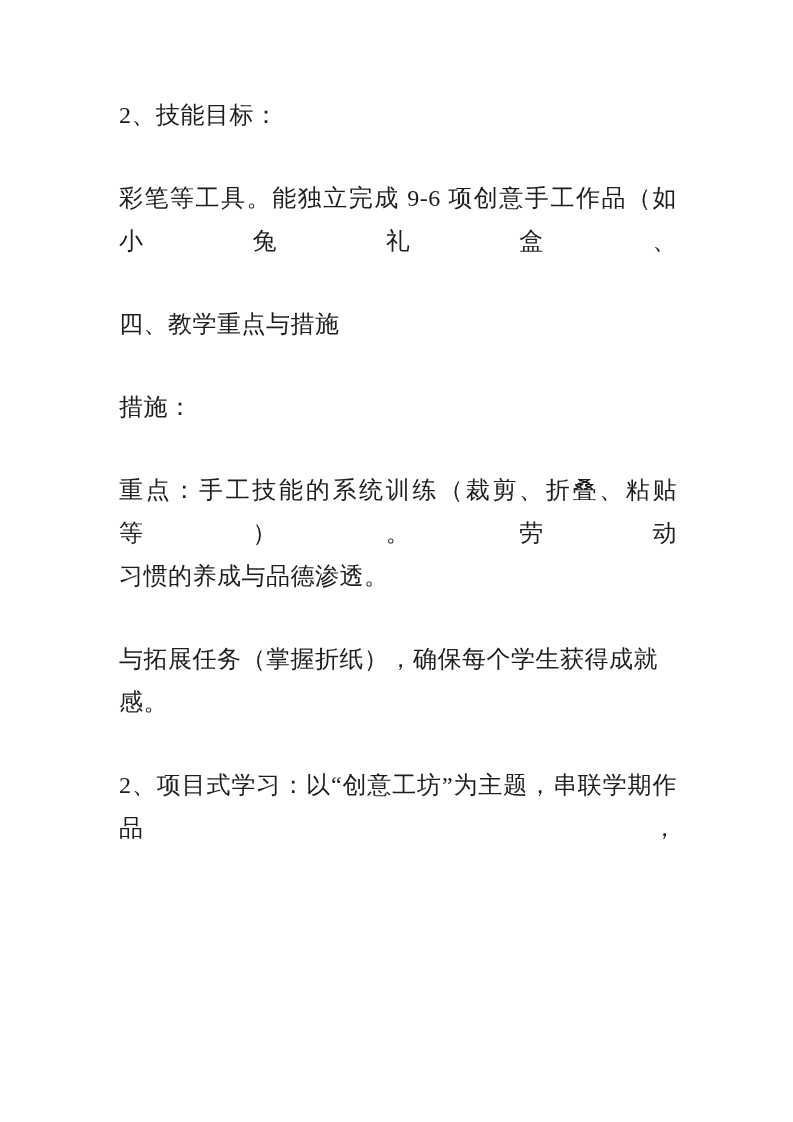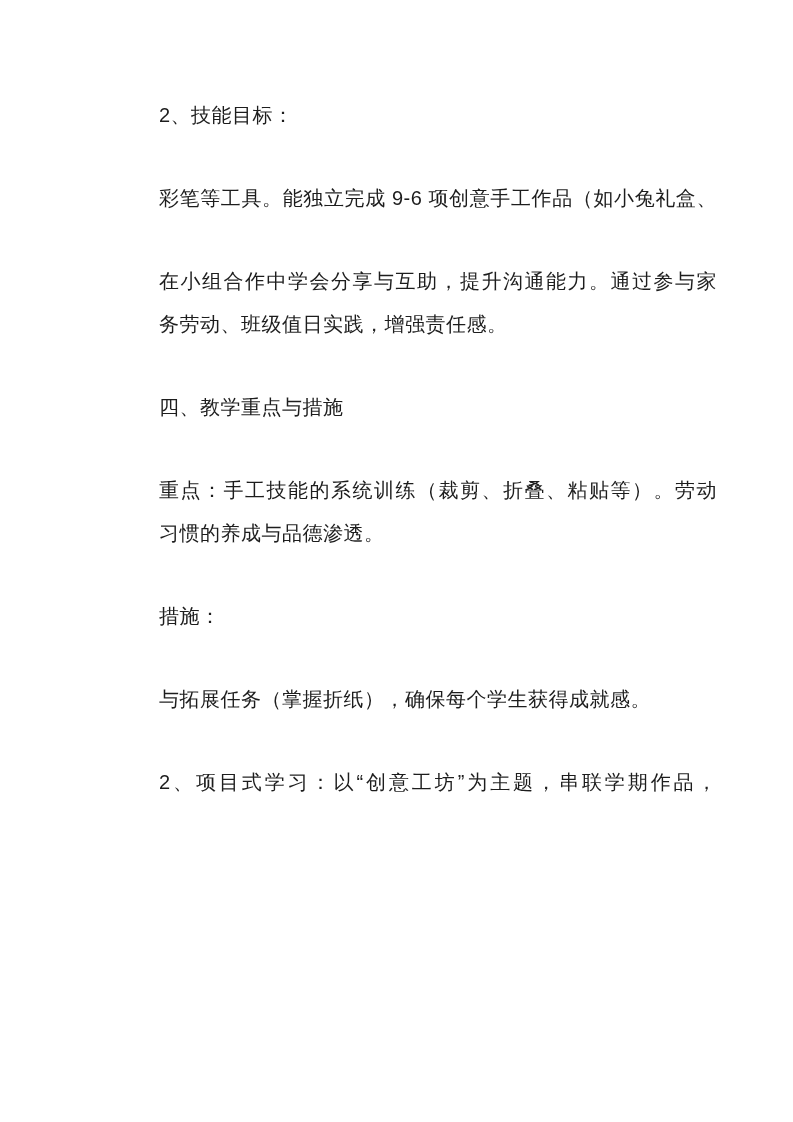--- a/index.html
+++ b/index.html
@@ -14,25 +14,24 @@
     height: 1122px;
     background: #ffffff;
     overflow: hidden;
   }
   .doc {
     position: absolute;
     left: 119px;
     top: 94px;
     width: 558px;
     color: #1d1d1d;
-    font-size: 20px;
+    font-size: 24px;
     line-height: 43px;
     letter-spacing: 0.5px;
-    font-family: Liberation Sans, sans-serif;
-    margin-left: 40px;
+    font-family: Liberation Serif, serif;
   }
   .para {
     margin: 0 0 40px 0;
   }
   .para:last-child {
     margin-bottom: 0;
   }
   .line {
     display: block;
     text-align: left;
@@ -52,36 +51,32 @@
 
     <div class="para">
       <span class="line">2、技能目标：</span>
     </div>
 
     <div class="para">
       <span class="line fill">彩笔等工具。能独立完成 9-6 项创意手工作品（如小兔礼盒、</span>
     </div>
 
 
-    <div class="para">
-      <span class="line fill">在小组合作中学会分享与互助，提升沟通能力。通过参与家</span>
-      <span class="line">务劳动、班级值日实践，增强责任感。</span>
-    </div>
 
     <div class="para">
       <span class="line">四、教学重点与措施</span>
     </div>
 
     <div class="para">
-      <span class="line fill">重点：手工技能的系统训练（裁剪、折叠、粘贴等）。劳动</span>
-      <span class="line">习惯的养成与品德渗透。</span>
+      <span class="line">措施：</span>
     </div>
 
     <div class="para">
-      <span class="line">措施：</span>
+      <span class="line fill">重点：手工技能的系统训练（裁剪、折叠、粘贴等）。劳动</span>
+      <span class="line">习惯的养成与品德渗透。</span>
     </div>
 
     <div class="para">
       <span class="line">与拓展任务（掌握折纸），确保每个学生获得成就感。</span>
     </div>
 
     <div class="para">
       <span class="line fill">2、项目式学习：以“创意工坊”为主题，串联学期作品，</span>
     </div>
 

